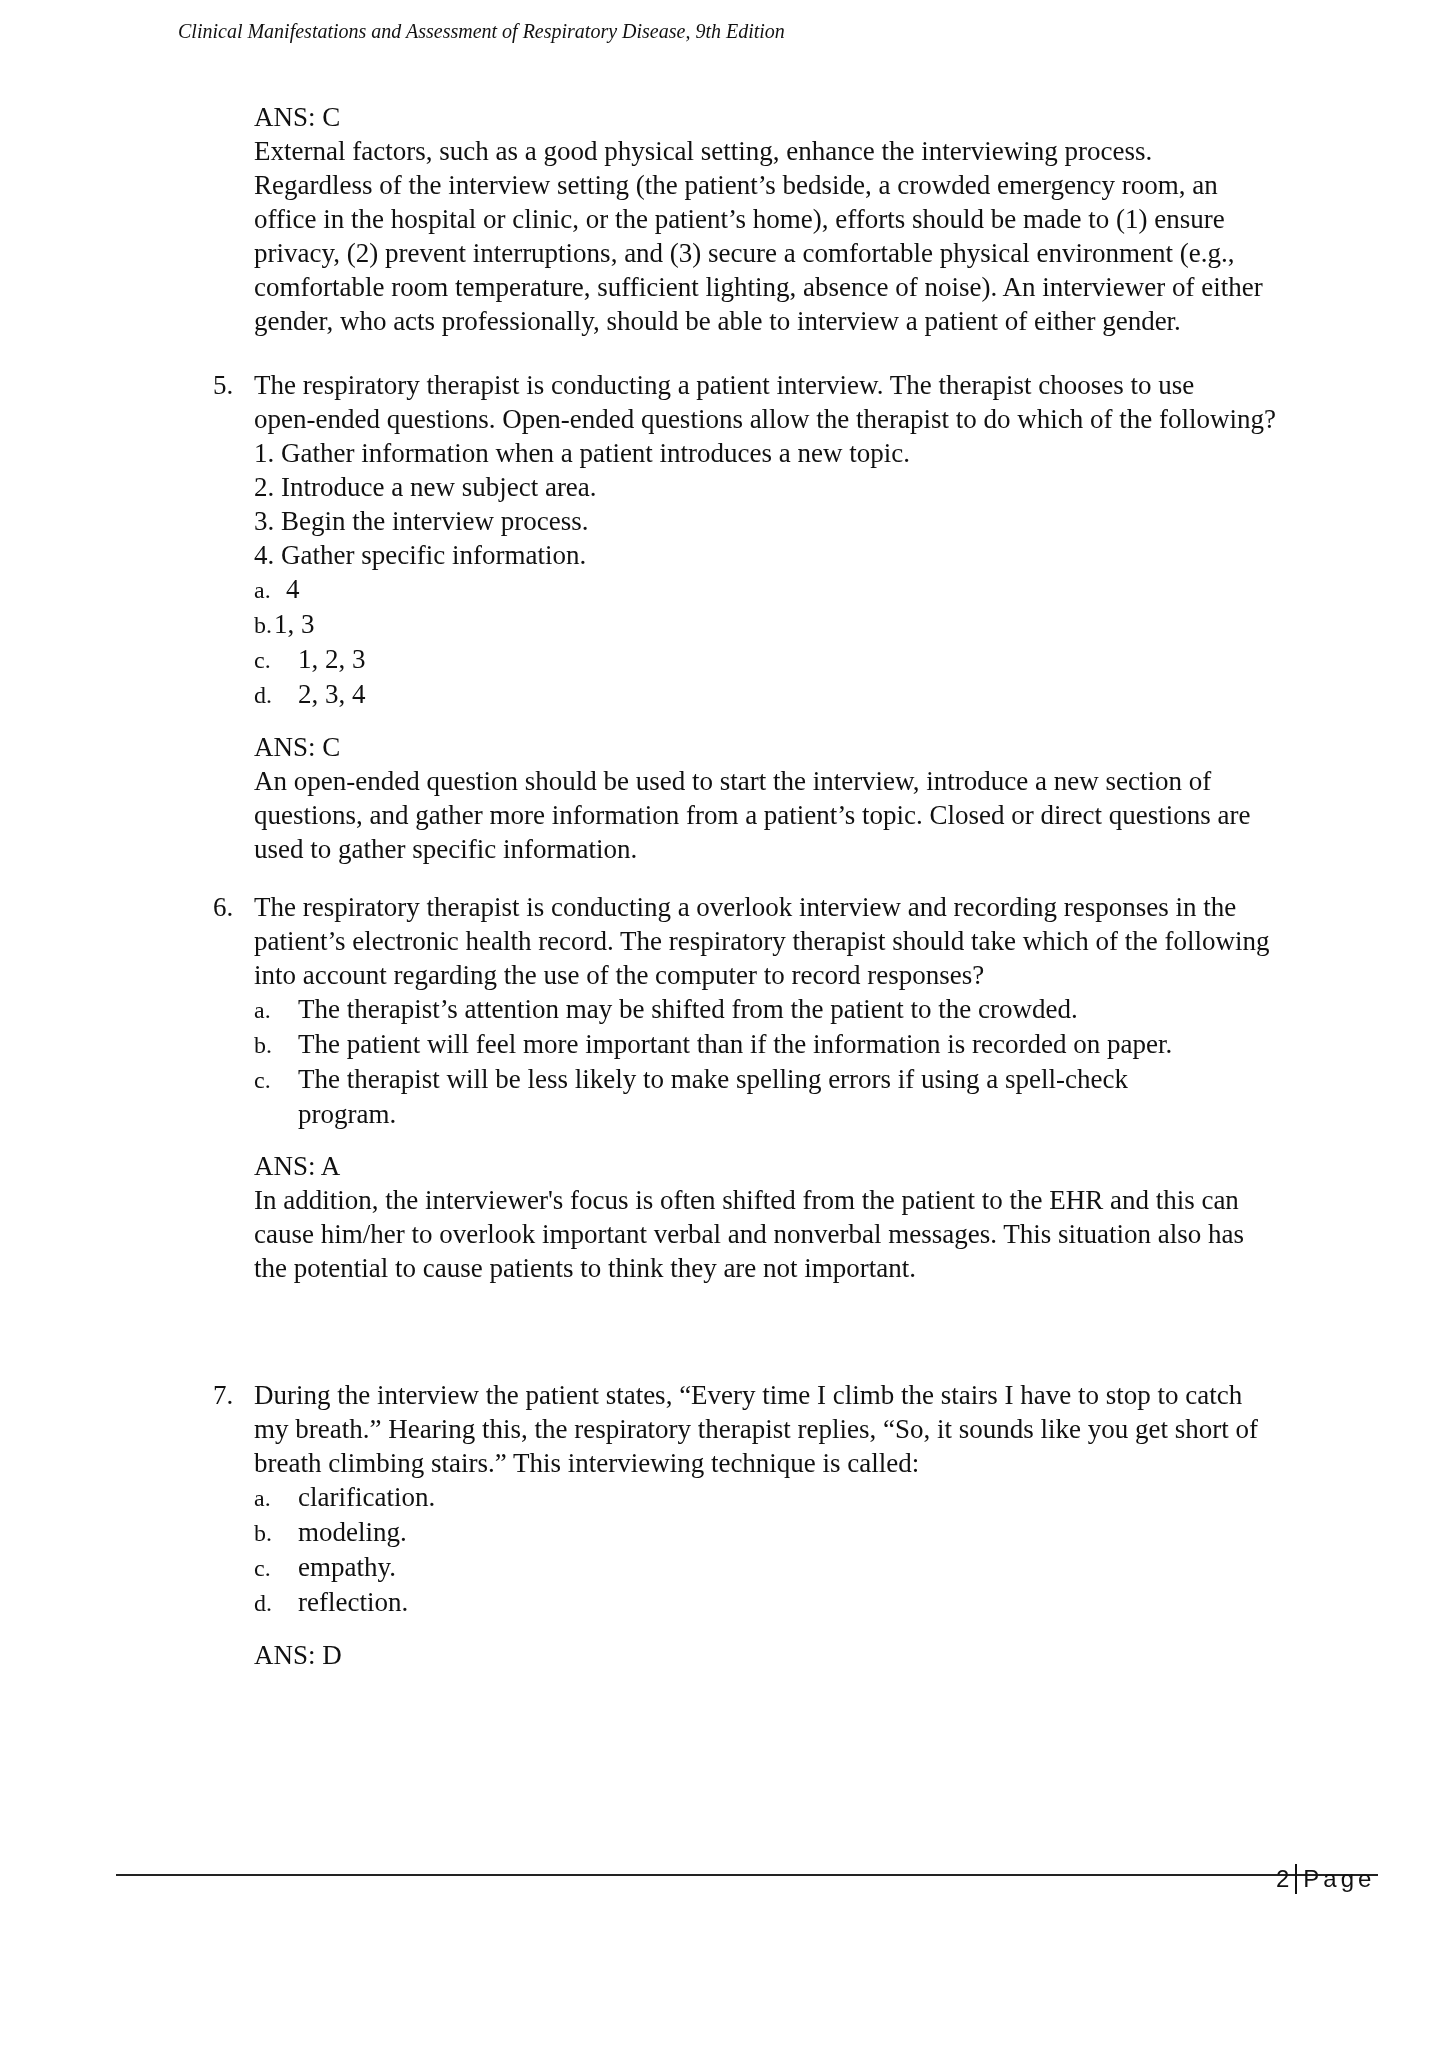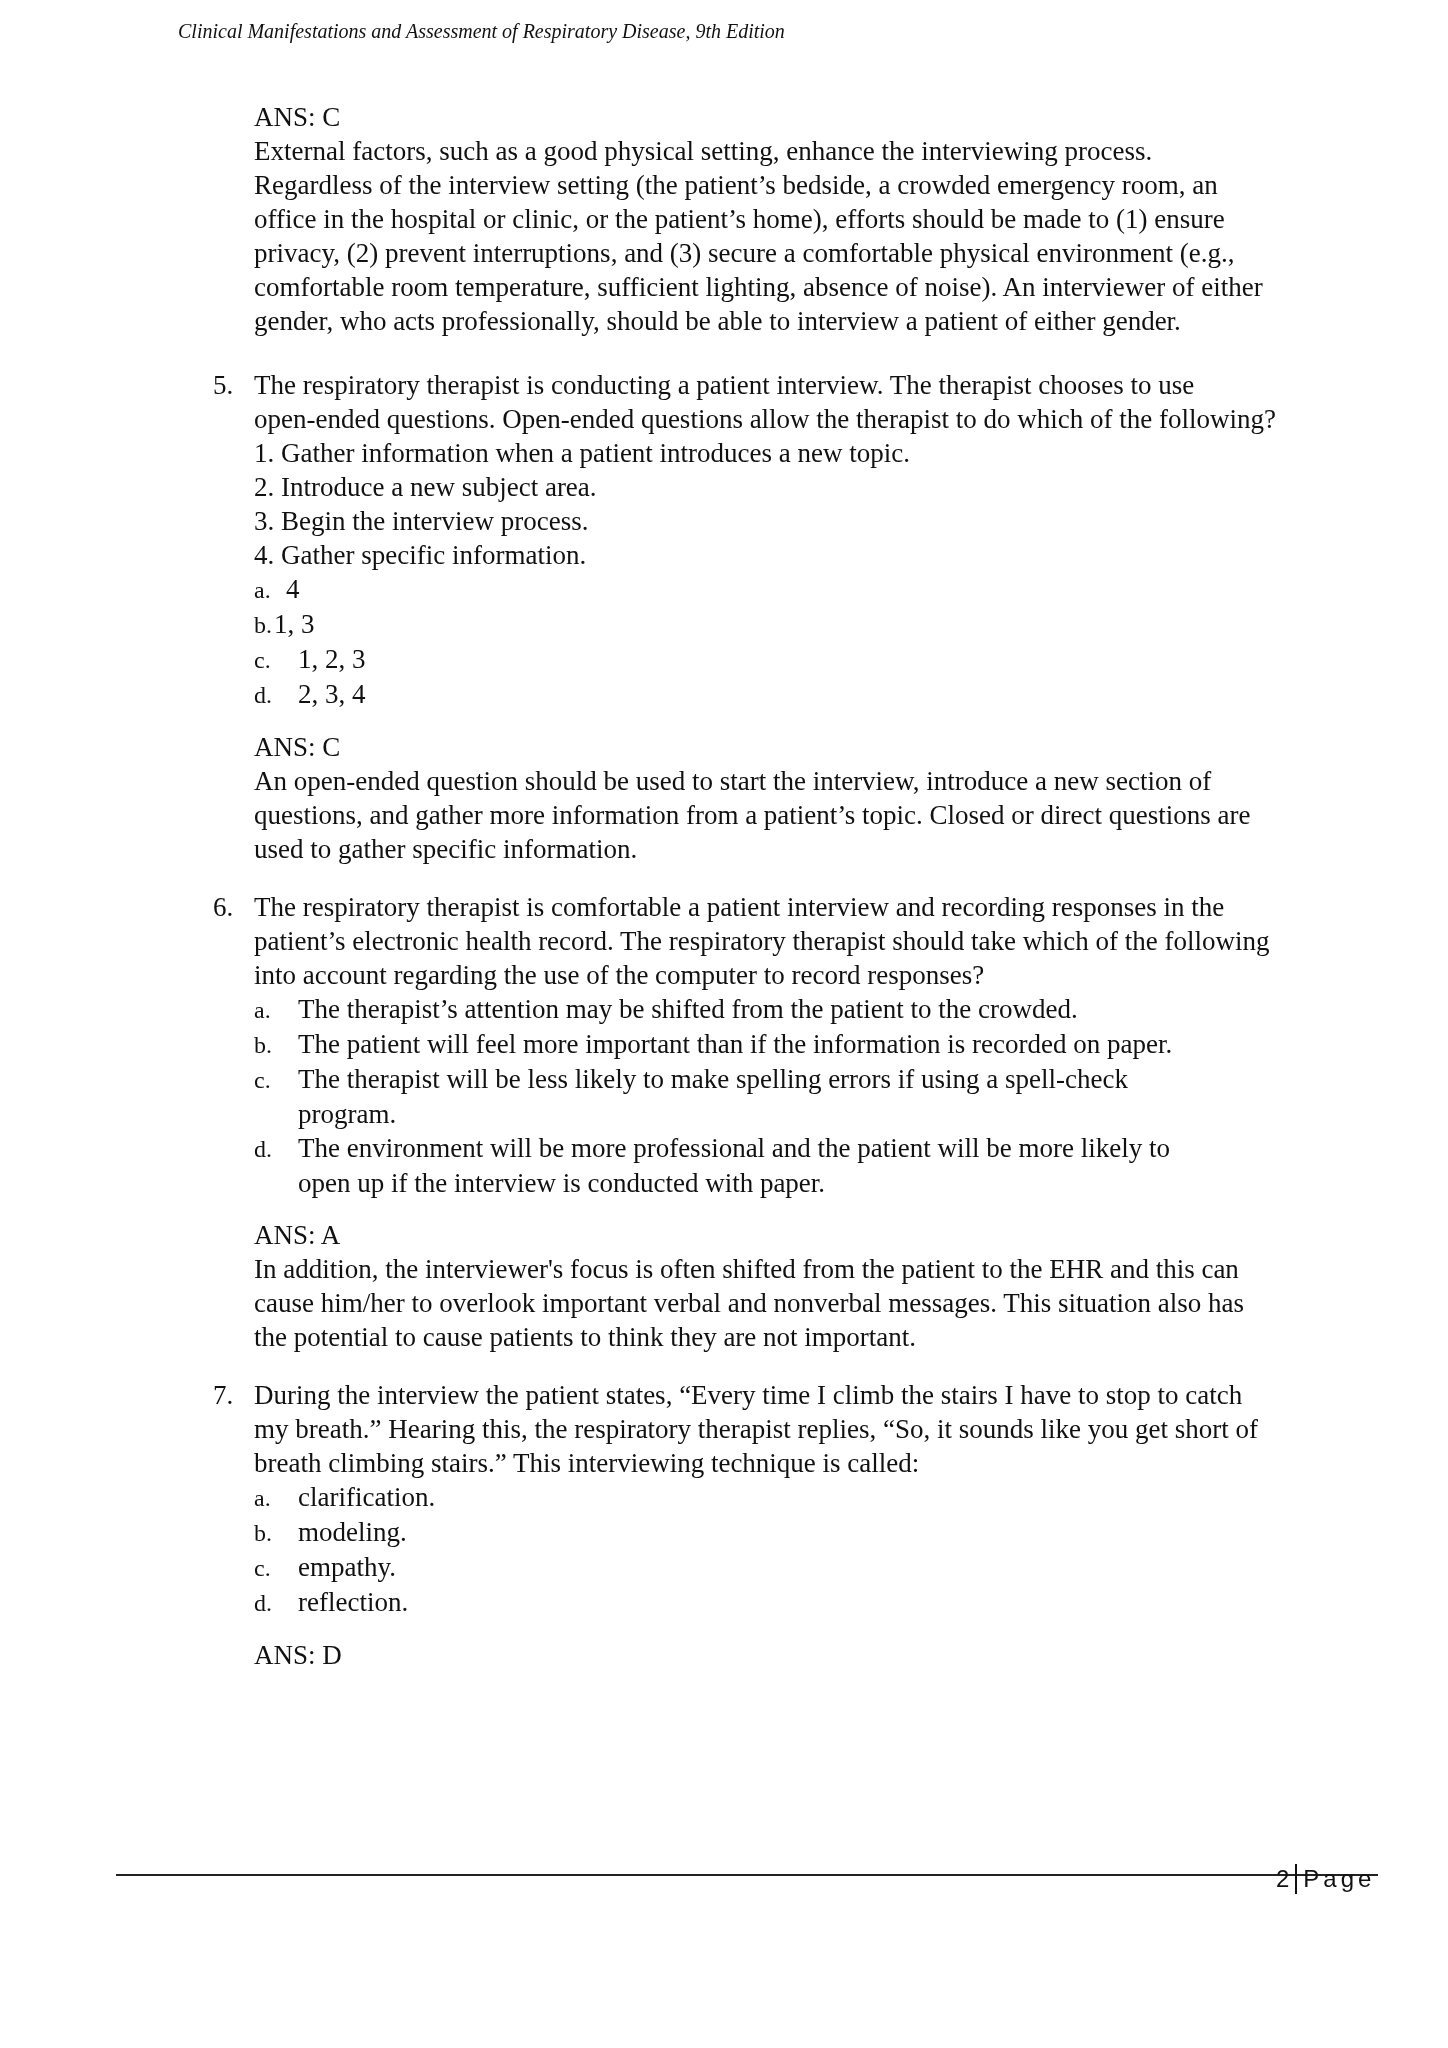--- a/index.html
+++ b/index.html
@@ -53,27 +53,26 @@
     <span class="ans">ANS: C</span>
     <span class="line">An open-ended question should be used to start the interview, introduce a new section of</span>
     <span class="line">questions, and gather more information from a patient’s topic. Closed or direct questions are</span>
     <span class="line">used to gather specific information.</span>
   </div>
 </div>
 
 <div class="q" style="top:890px;">
   <span class="num">6.</span>
   <div class="body">
-    <span class="line">The respiratory therapist is comfortable a patient interview and recording responses in the</span>
+    <span class="line">The respiratory therapist is conducting a overlook interview and recording responses in the</span>
     <span class="line">patient’s electronic health record. The respiratory therapist should take which of the following</span>
     <span class="line">into account regarding the use of the computer to record responses?</span>
     <span class="opt"><span class="letter">a.</span><span>The therapist’s attention may be shifted from the patient to the crowded.</span></span>
     <span class="opt"><span class="letter">b.</span><span>The patient will feel more important than if the information is recorded on paper.</span></span>
     <span class="opt"><span class="letter">c.</span><span>The therapist will be less likely to make spelling errors if using a spell-check</span><span class="cont">program.</span></span>
-    <span class="opt"><span class="letter">d.</span><span>The environment will be more professional and the patient will be more likely to</span><span class="cont">open up if the interview is conducted with paper.</span></span>
     <div style="height:18px"></div>
     <span class="ans">ANS: A</span>
     <span class="line">In addition, the interviewer's focus is often shifted from the patient to the EHR and this can</span>
     <span class="line">cause him/her to overlook important verbal and nonverbal messages. This situation also has</span>
     <span class="line">the potential to cause patients to think they are not important.</span>
   </div>
 </div>
 
 <div class="q" style="top:1378px;">
   <span class="num">7.</span>

